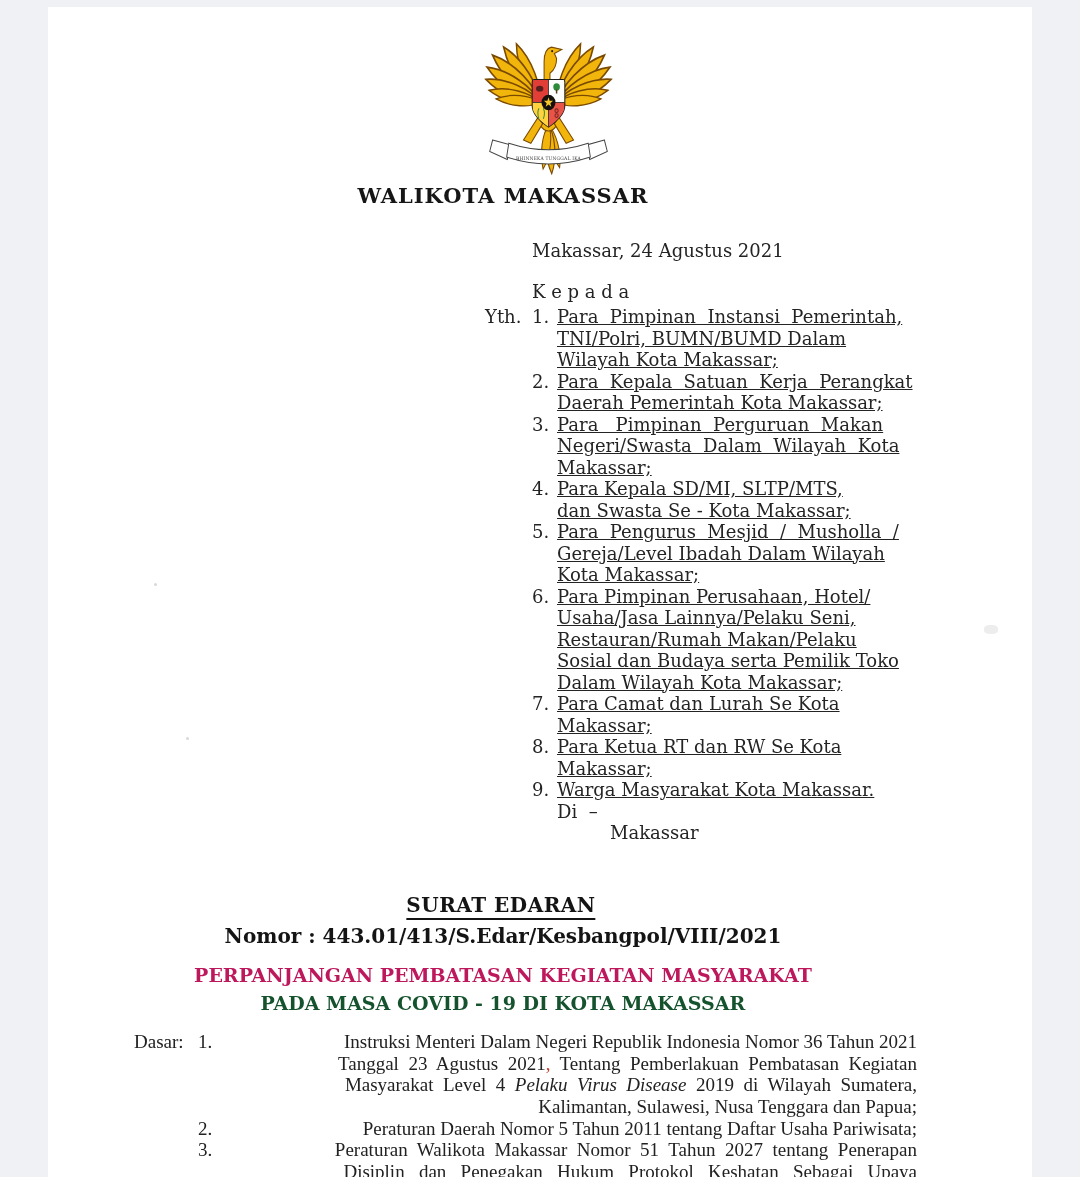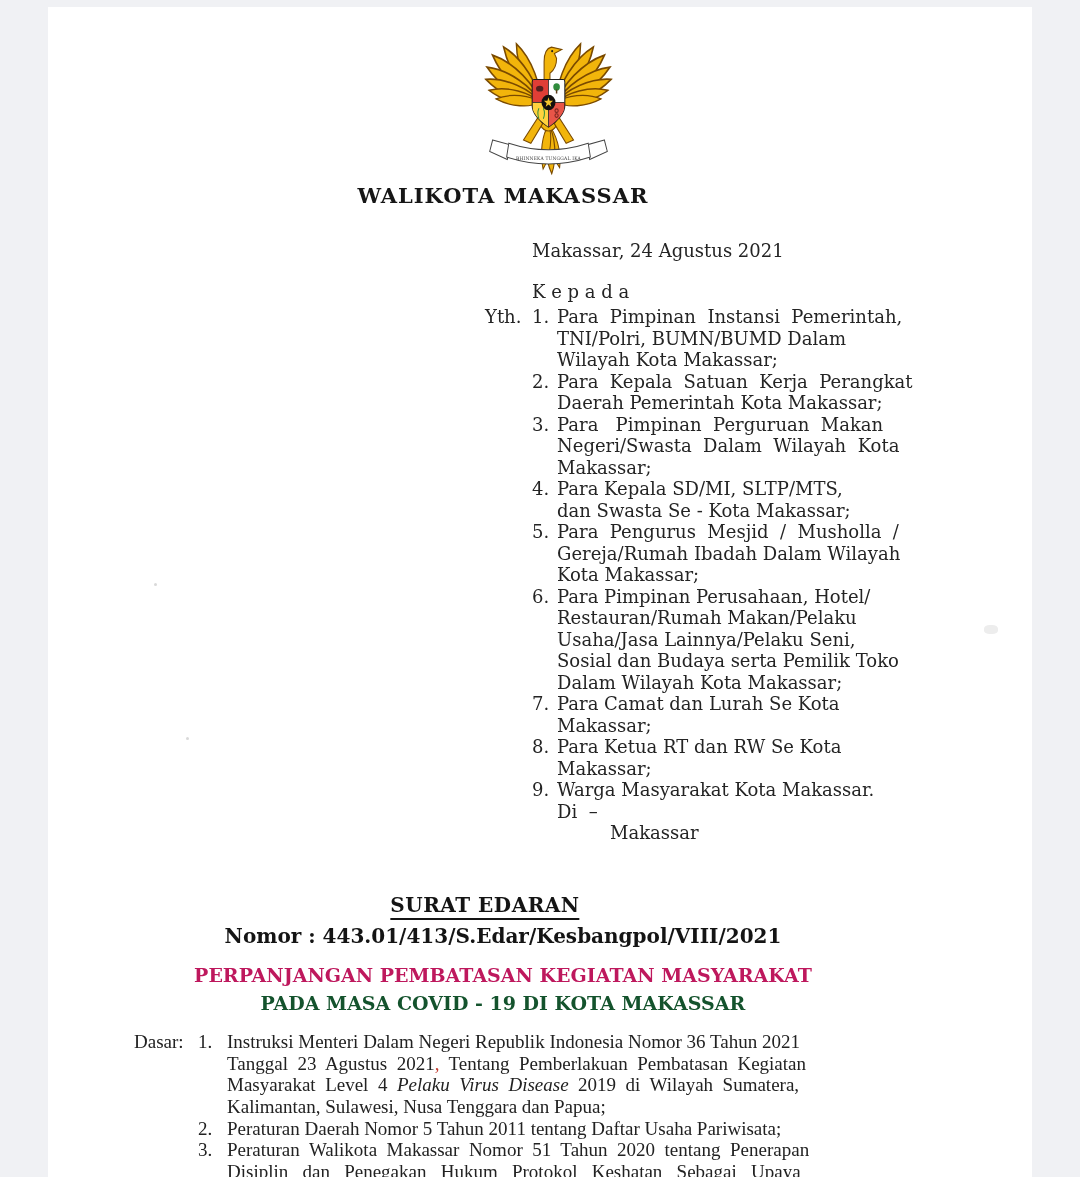--- a/index.html
+++ b/index.html
@@ -11,38 +11,38 @@
 
   .letterhead-title{left:503px;top:183px;font-size:21px;font-weight:bold;letter-spacing:1px;color:#161616;}
   .dateline{left:532px;top:240px;font-size:18px;}
   .kepada{left:532px;top:281px;font-size:18px;}
   .yth{left:485px;top:306px;font-size:18px;}
 
   .addr-block{left:532px;top:306px;width:420px;font-size:18px;line-height:21.5px;}
   .addr-row{display:flex;align-items:flex-start;}
   .addr-num{flex:none;width:25px;}
   .addr-lines{flex:none;width:372px;}
-  .tline{white-space:pre;height:21.5px;}
+  .tline{white-space:pre;height:21.5px;text-decoration:underline;}
   .di-line{margin-left:25px;white-space:pre;height:21.5px;}
   .di-place{margin-left:78px;white-space:pre;height:21.5px;}
 
-  .surat-heading{left:485px;top:893px;font-size:20px;font-weight:bold;letter-spacing:.5px;color:#141414;
+  .surat-heading{left:501px;top:893px;font-size:20px;font-weight:bold;letter-spacing:.5px;color:#141414;
                  border-bottom:2px solid #141414;padding-bottom:1px;}
   .nomor-line{left:503px;top:924px;font-size:20px;font-weight:bold;color:#141414;}
   .title-line1{left:503px;top:964px;font-size:19px;font-weight:bold;color:#be185d;}
   .title-line2{left:503px;top:992px;font-size:19px;font-weight:bold;color:#14532d;}
 
   .dasar-block{left:130px;top:1031px;font-family:"Liberation Serif", serif;font-size:19px;
                line-height:21.7px;color:#222;width:790px;}
   .dasar-label{position:absolute;left:4px;top:0;}
   .dasar-items{margin-left:68px;}
   .dasar-row{display:flex;align-items:flex-start;}
   .dasar-num{flex:none;width:29px;}
   .dasar-lines{flex:none;width:690px;}
-  .tline2{white-space:pre;height:21.7px;}
+  .tline2{white-space:pre;height:21.7px;text-align:right;}
   .red{color:#c43b2e;}
   .it{font-style:italic;}
 
   .speck{position:absolute;border-radius:50%;background:#d9d9d9;}
   .smudge{position:absolute;background:#ededed;border-radius:40%;}
   .emblem{position:absolute;left:427px;top:14px;}
 </style>
 </head>
 <body>
 
@@ -158,30 +158,30 @@
           <span class="addr-num">4.</span>
           <div class="addr-lines">
             <div class="tline">Para Kepala SD/MI, SLTP/MTS,</div>
             <div class="tline">dan Swasta Se - Kota Makassar;</div>
           </div>
         </div>
         <div class="addr-row">
           <span class="addr-num">5.</span>
           <div class="addr-lines">
             <div class="tline">Para  Pengurus  Mesjid  /  Musholla  /</div>
-            <div class="tline">Gereja/Rumah Ibadah Dalam Wilayah</div>
+            <div class="tline">Gereja/Level Ibadah Dalam Wilayah</div>
             <div class="tline">Kota Makassar;</div>
           </div>
         </div>
         <div class="addr-row">
           <span class="addr-num">6.</span>
           <div class="addr-lines">
             <div class="tline">Para Pimpinan Perusahaan, Hotel/</div>
+            <div class="tline">Usaha/Jasa Lainnya/Pelaku Seni,</div>
             <div class="tline">Restauran/Rumah Makan/Pelaku</div>
-            <div class="tline">Usaha/Jasa Lainnya/Pelaku Seni,</div>
             <div class="tline">Sosial dan Budaya serta Pemilik Toko</div>
             <div class="tline">Dalam Wilayah Kota Makassar;</div>
           </div>
         </div>
         <div class="addr-row">
           <span class="addr-num">7.</span>
           <div class="addr-lines">
             <div class="tline">Para Camat dan Lurah Se Kota</div>
             <div class="tline">Makassar;</div>
           </div>
@@ -226,19 +226,19 @@
         </div>
         <div class="dasar-row">
           <span class="dasar-num">2.</span>
           <div class="dasar-lines">
             <div class="tline2"><span>Peraturan Daerah Nomor 5 Tahun 2011 tentang Daftar Usaha Pariwisata;</span></div>
           </div>
         </div>
         <div class="dasar-row">
           <span class="dasar-num">3.</span>
           <div class="dasar-lines">
-            <div class="tline2"><span>Peraturan  Walikota  Makassar  Nomor  51  Tahun  2020  tentang  Penerapan</span></div>
+            <div class="tline2"><span>Peraturan  Walikota  Makassar  Nomor  51  Tahun  2027  tentang  Penerapan</span></div>
             <div class="tline2"><span>Disiplin   dan   Penegakan   Hukum   Protokol   Keshatan   Sebagai   Upaya</span></div>
           </div>
         </div>
       </div>
   </div>
 </div>
 
 </body></html>

